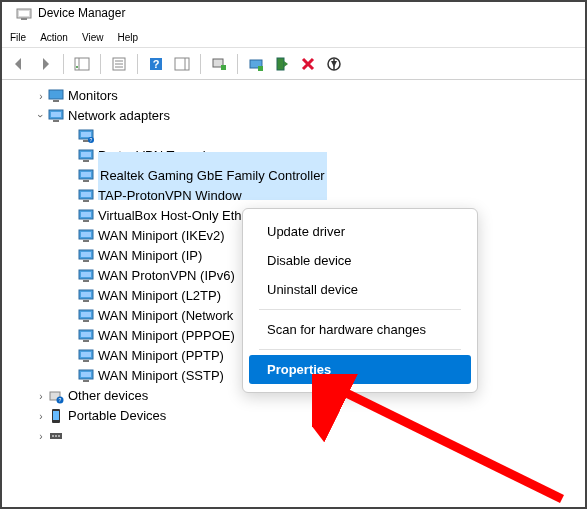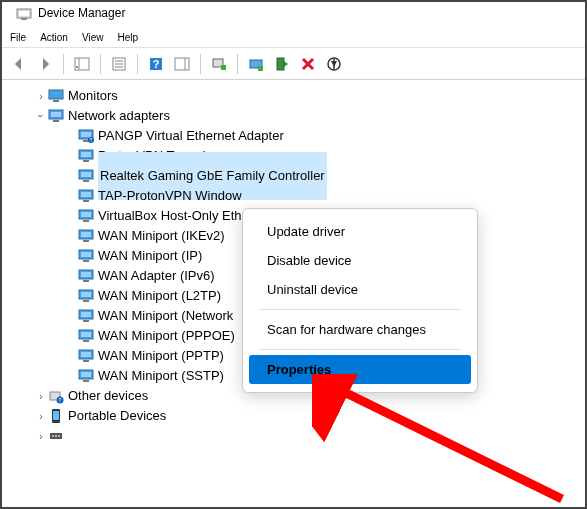--- a/index.html
+++ b/index.html
@@ -94,21 +94,21 @@
       border-radius: 3px;
       cursor: default;
     }
     .ctx-sep {
       height: 1px;
       background: #e0e0e0;
       margin: 5px 10px;
     }
     .ctx-item.highlight {
       background: #0078d7;
-      color: #000000;
+      color: #ffffff;
       font-weight: 600;
     }
     
     .arrow {
       position: absolute;
       left: 310px;
       top: 372px;
       pointer-events: none;
     }
   </style>
@@ -236,21 +236,20 @@
   <div class="tree-row indent3">
     <span class="tree-icon">
         <svg width="16" height="16" viewBox="0 0 16 16">
           <rect x="1" y="2" width="14" height="9" fill="#4aa0e0" stroke="#2c6aa0"></rect>
           <rect x="3" y="4" width="10" height="5" fill="#9cf"></rect>
           <rect x="5" y="12" width="6" height="2" fill="#777"></rect>
           <circle cx="13" cy="12" r="3" fill="#0a65c2"></circle>
           <text x="13" y="14" font-size="5" fill="#fff" text-anchor="middle">?</text>
         </svg>
       </span>
-    <span>PANGP Virtual Ethernet Adapter</span>
   </div>
   <div class="tree-row indent3">
     <span class="tree-icon">
         <svg width="16" height="16" viewBox="0 0 16 16">
           <rect x="1" y="2" width="14" height="9" fill="#4aa0e0" stroke="#2c6aa0"></rect>
           <rect x="3" y="4" width="10" height="5" fill="#9cf"></rect>
           <rect x="5" y="12" width="6" height="2" fill="#777"></rect>
         </svg>
       </span>
     <span>ProtonVPN Tunnel</span>
@@ -306,21 +305,21 @@
     <span>WAN Miniport (IP)</span>
   </div>
   <div class="tree-row indent3">
     <span class="tree-icon">
         <svg width="16" height="16" viewBox="0 0 16 16">
           <rect x="1" y="2" width="14" height="9" fill="#4aa0e0" stroke="#2c6aa0"></rect>
           <rect x="3" y="4" width="10" height="5" fill="#9cf"></rect>
           <rect x="5" y="12" width="6" height="2" fill="#777"></rect>
         </svg>
       </span>
-    <span>WAN Adapter (IPv6)</span>
+    <span>WAN ProtonVPN (IPv6)</span>
   </div>
   <div class="tree-row indent3">
     <span class="tree-icon">
         <svg width="16" height="16" viewBox="0 0 16 16">
           <rect x="1" y="2" width="14" height="9" fill="#4aa0e0" stroke="#2c6aa0"></rect>
           <rect x="3" y="4" width="10" height="5" fill="#9cf"></rect>
           <rect x="5" y="12" width="6" height="2" fill="#777"></rect>
         </svg>
       </span>
     <span>WAN Miniport (L2TP)</span>

